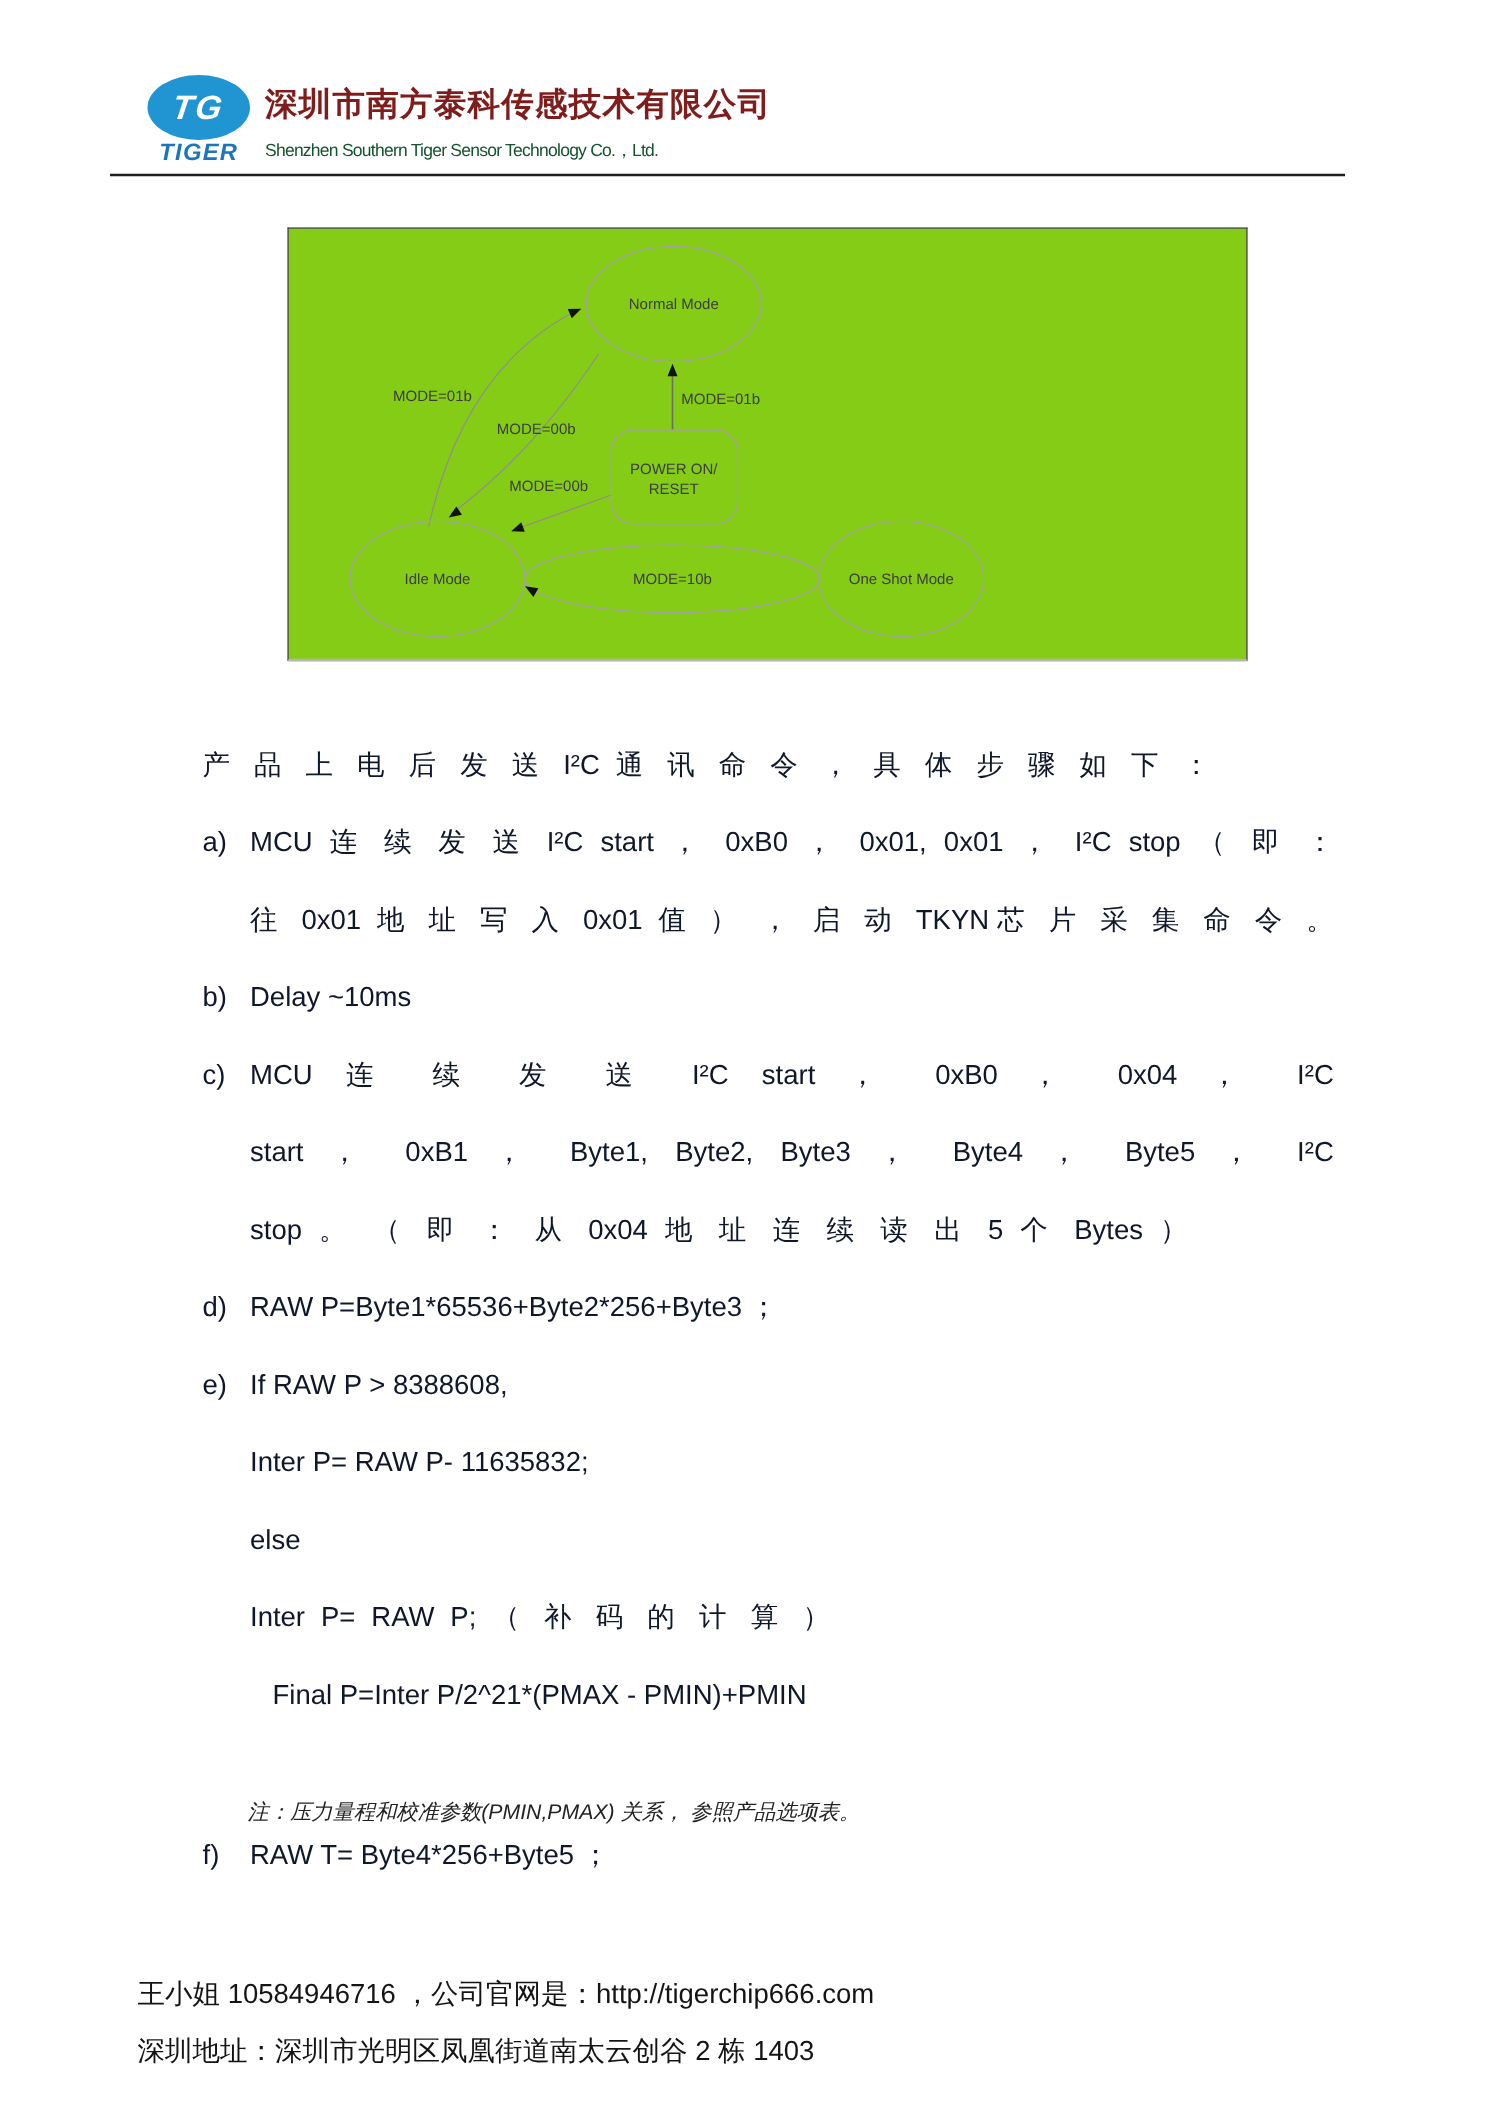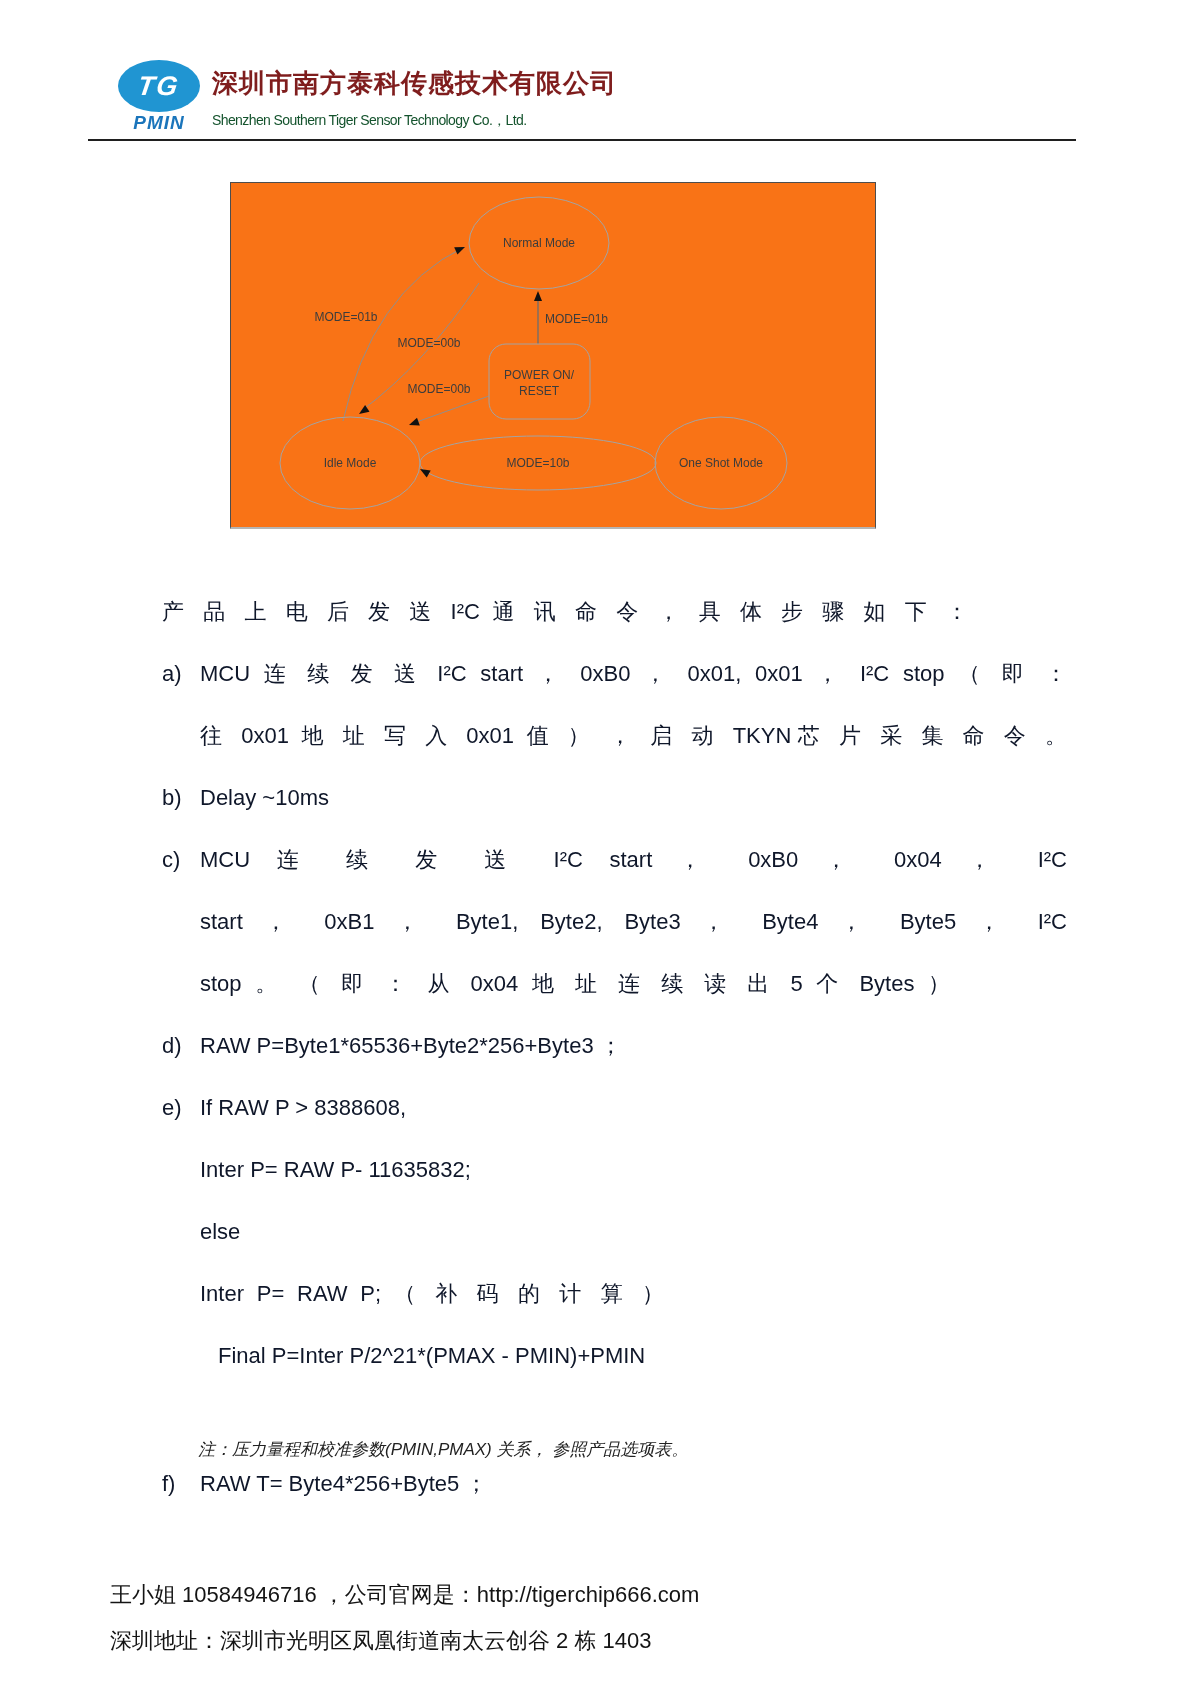--- a/index.html
+++ b/index.html
@@ -28,22 +28,22 @@
     position:absolute;left:212px;top:112px;font-size:14px;color:#14532d;
     letter-spacing:-0.6px;white-space:nowrap;
   }
   .product-series{
     position:absolute;left:700px;top:84px;width:308px;text-align:right;
     font-size:20px;color:#111;white-space:nowrap;
   }
   .header-rule{position:absolute;left:88px;top:139px;width:988px;height:2px;background:#1f1f1f;}
   
   .fig-frame{
-    position:absolute;left:230px;top:182px;width:646px;height:347px;box-sizing:border-box;
-    border:1px solid #4d4d4d;border-bottom:2px solid #b5b5b5;background:#f97316;
+    position:absolute;left:230px;top:182px;width:768px;height:347px;box-sizing:border-box;
+    border:1px solid #4d4d4d;border-bottom:2px solid #b5b5b5;background:#84cc16;
   }
   .fig-frame svg{display:block;}
   .state-stroke{fill:none;stroke:#a3a3a3;stroke-width:1;}
   .edge{fill:none;stroke:#8f8f8f;stroke-width:1;}
   .edge-dark{fill:none;stroke:#6e6e6e;stroke-width:1.3;}
   .ah{fill:#111;}
   .ntext{font-size:12px;fill:#3c3c3c;}
   
   .bline{position:absolute;left:162px;width:905px;height:30px;line-height:30px;font-size:22px;color:#0f172a;}
   .marker{position:absolute;left:0;top:0;}
@@ -55,21 +55,21 @@
   .fline{position:absolute;left:110px;font-size:22px;color:#141414;white-space:nowrap;line-height:30px;}
 </style>
 </head>
 <body>
 
 <div id="page">
 
   <div class="logo-ellipse">
     <span class="logo-tg">TG</span>
   </div>
-  <div class="logo-tiger">PMIN</div>
+  <div class="logo-tiger">TIGER</div>
 
   <div class="company-cn">深圳市南方泰科传感技术有限公司</div>
   <div class="company-en">Shenzhen Southern Tiger Sensor Technology Co.，Ltd.</div>
   <div class="header-rule"></div>
 
   <div class="fig-frame">
     <svg width="644" height="343" viewBox="0 0 644 343">
 
       <path class="edge" d="M 112,238 Q 140,110 233,64"></path>
       <polygon class="ah" points="234,64 226.4,71.6 223.2,64.2"></polygon>

